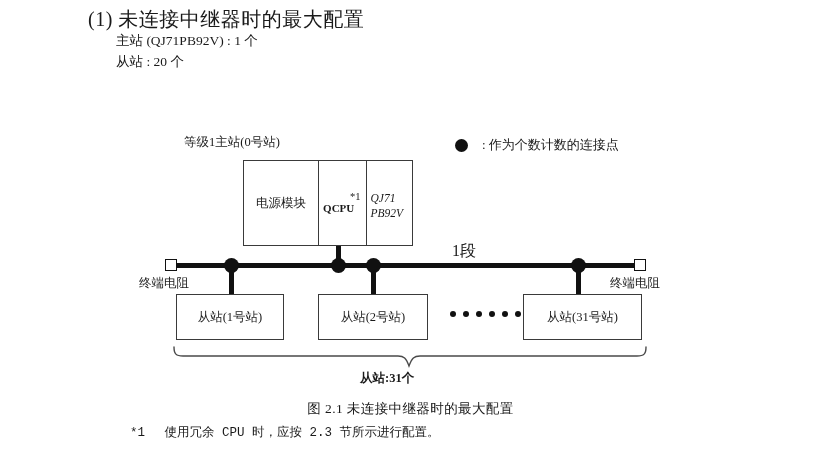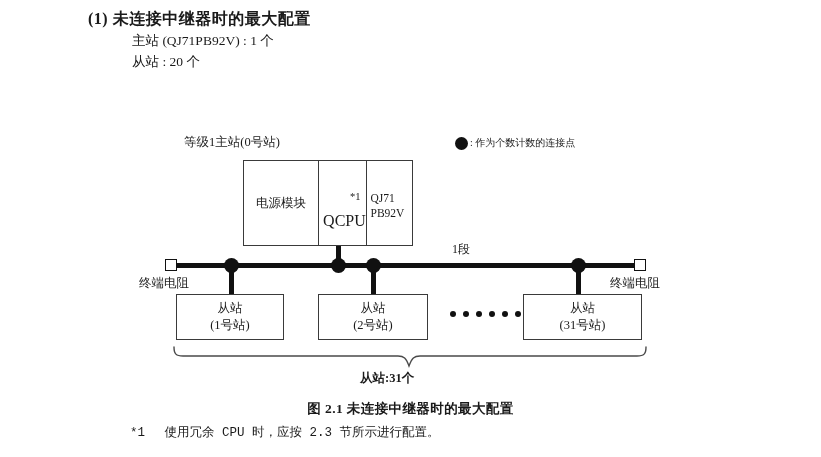--- a/index.html
+++ b/index.html
@@ -13,42 +13,42 @@
     position: relative;
     font-family: "Liberation Serif", "DejaVu Serif", serif;
     color: #1a1a1a;
     overflow: hidden;
   }
   .abs { position: absolute; }
 
   
   #heading-section { left: 88px; top: 8px; width: 600px; }
   #section-heading {
-    font-size: 16px;
-    font-weight: bold;
+    font-size: 20px;
+    font-weight: normal;
     letter-spacing: 0.5px;
     line-height: 22px;
     white-space: nowrap;
   }
   .spec-line {
     font-size: 13.5px;
     line-height: 21px;
-    margin-left: 44px;
+    margin-left: 28px;
     white-space: nowrap;
   }
 
   
   #legend { left: 455px; top: 136px; display: flex; align-items: center; }
   #legend-dot {
     width: 13px; height: 13px; border-radius: 50%;
     background: #111; display: inline-block;
   }
   #legend-text {
-    font-size: 10px;
-    margin-left: 2px;
+    font-size: 13px;
+    margin-left: 14px;
     white-space: nowrap;
     text-align: center;
   }
 
   
   #master-caption {
     left: 184px; top: 134px;
     font-size: 12.5px; white-space: nowrap;
   }
   #master-rack {
@@ -64,86 +64,87 @@
     box-sizing: border-box;
     display: flex;
     align-items: center;
     justify-content: center;
   }
   #slot-power { width: 76px; border-right: 1.3px solid #3a3a3a; }
   #slot-cpu   { width: 48px; border-right: 1.3px solid #3a3a3a; }
   #slot-net   { width: 46px; }
   #slot-power-label { font-size: 12.5px; }
   #slot-cpu-label {
-    font-size: 16px;
-    position: absolute; left: 4px; top: 51px;
+    font-size: 11px;
+    position: absolute; left: 4px; top: 41px; font-weight: bold;
   }
   #cpu-footnote-mark {
     position: absolute; left: 31px; top: 30px;
     font-size: 10.5px;
   }
   #slot-net-label {
     position: absolute; left: 4px; top: 30px;
     font-size: 11.5px; line-height: 15px;
     text-align: left;
+    font-style: italic;
   }
 
   
   #bus-line {
     left: 170px; top: 263px;
     width: 470px; height: 5px;
     background: #111;
   }
   .terminator {
     width: 12px; height: 12px;
     border: 1.6px solid #111;
     background: #fff;
     box-sizing: border-box;
   }
   #terminator-left  { left: 165px; top: 259px; }
   #terminator-right { left: 634px; top: 259px; }
   #terminator-left-label  { left: 139px; top: 275px; font-size: 12.5px; white-space: nowrap; }
   #terminator-right-label { left: 610px; top: 275px; font-size: 12.5px; white-space: nowrap; }
 
-  #segment-label { left: 452px; top: 241px; font-size: 12px; white-space: nowrap; }
+  #segment-label { left: 452px; top: 241px; font-size: 16px; white-space: nowrap; }
 
   
   .bus-node {
     width: 15px; height: 15px; border-radius: 50%;
     background: #111;
   }
   
   .drop-line { width: 5px; background: #111; }
 
   
   .slave-box {
     height: 46px;
     border: 1.3px solid #3a3a3a;
     box-sizing: border-box;
     display: flex;
-    flex-direction: column;
+    flex-direction: row;
     align-items: center;
     justify-content: center;
     background: #fff;
   }
   .slave-line { font-size: 12.5px; line-height: 17px; white-space: nowrap; }
 
   
   #ellipsis { left: 450px; top: 311px; display: flex; gap: 7px; }
   .ellipsis-dot { width: 6px; height: 6px; border-radius: 50%; background: #111; }
 
   
   #brace-group { left: 170px; top: 345px; }
   #brace-label { left: 360px; top: 370px; font-size: 12.5px; white-space: nowrap; font-weight: bold; }
 
   
   #figure-caption {
     left: 0; top: 400px; width: 821px;
     text-align: center;
-    font-size: 13.5px; font-weight: bold;
+    font-size: 13.5px; font-weight: normal;
     letter-spacing: 0.4px;
   }
   #footnote {
     left: 130px; top: 424px;
     font-size: 12.5px; white-space: nowrap; font-family: Liberation Mono, monospace;
   }
   #footnote-mark { margin-right: 12px; }
 </style>
 </head>
 <body>

